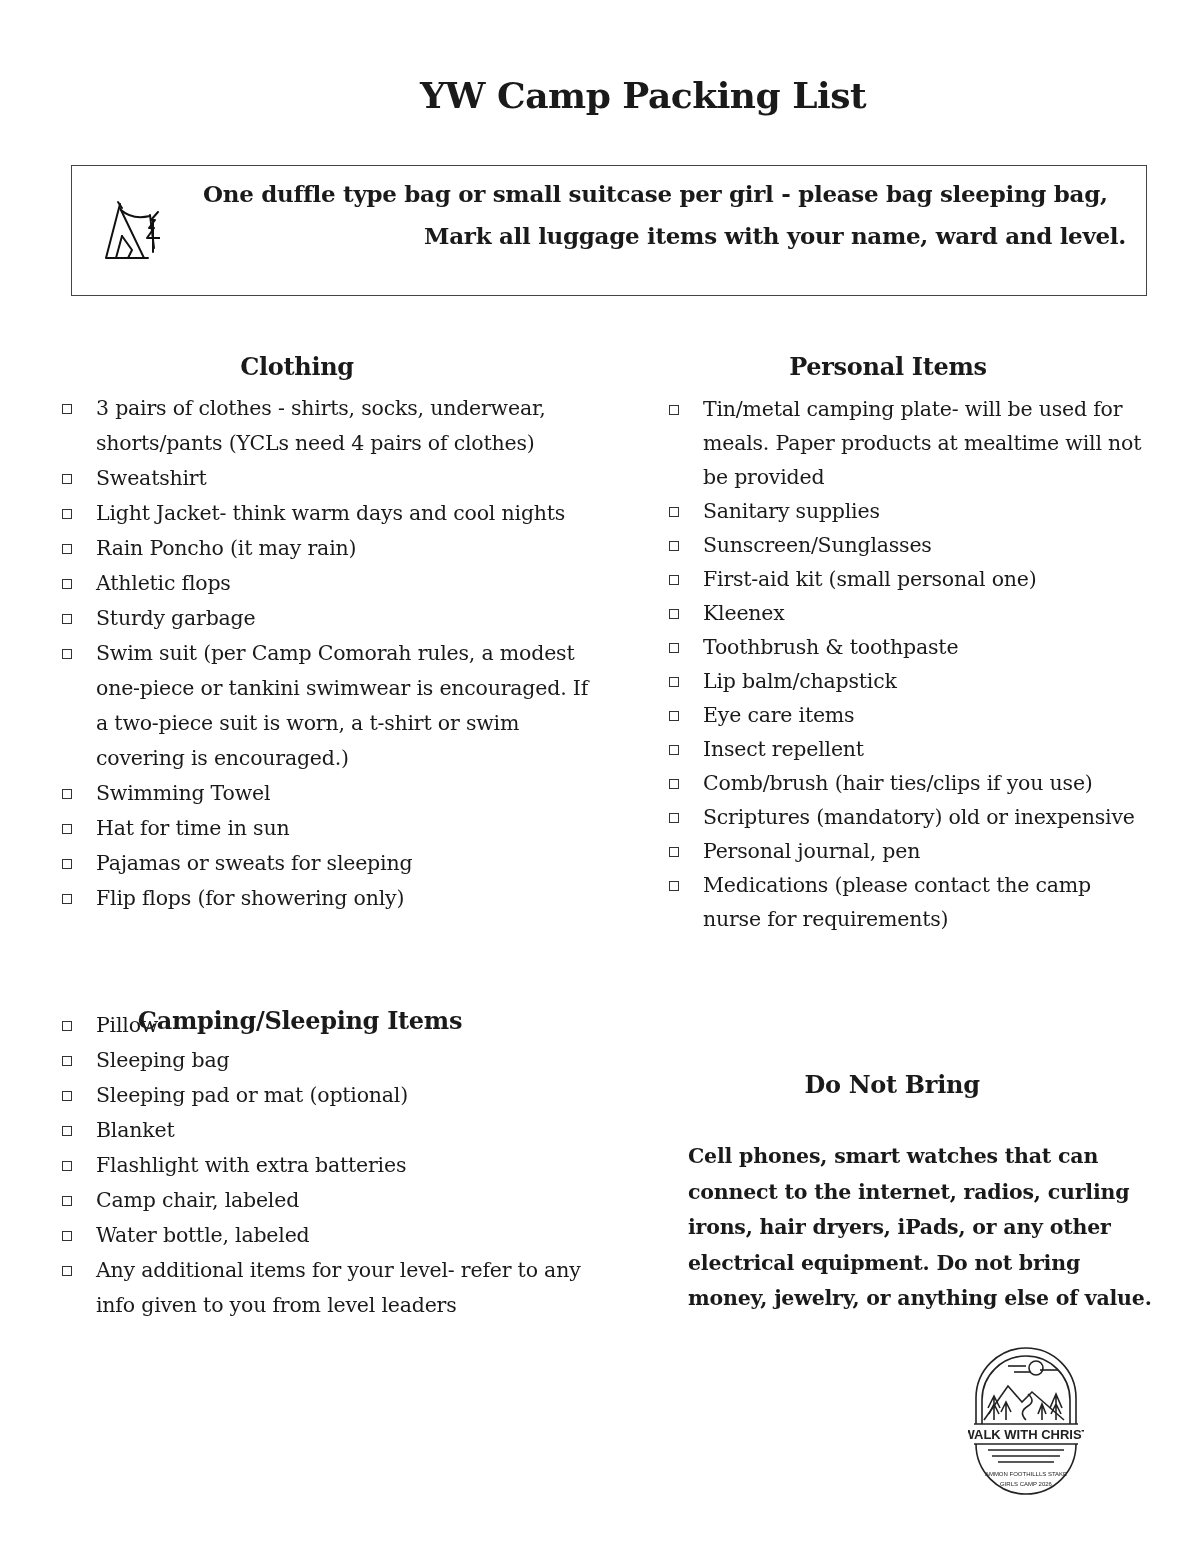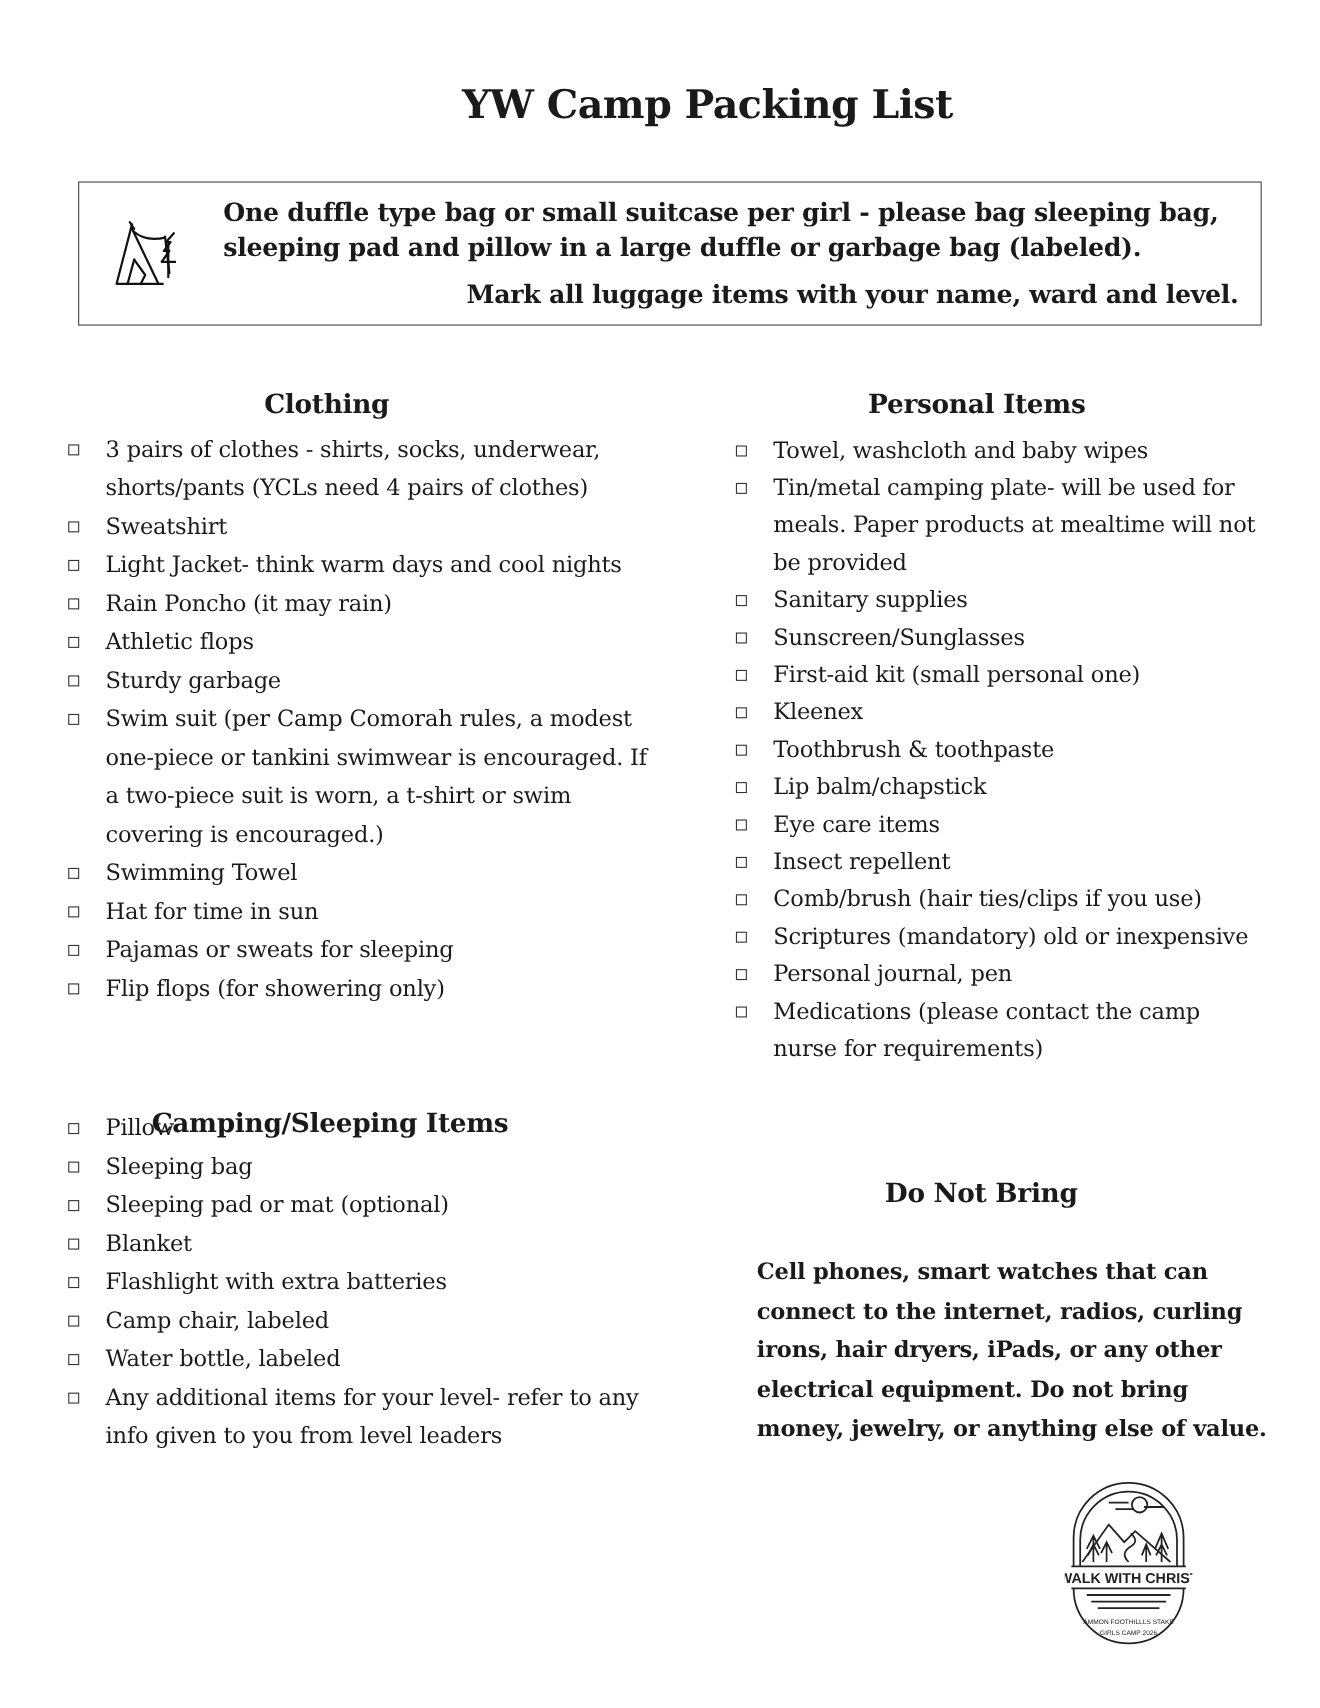--- a/index.html
+++ b/index.html
@@ -36,21 +36,20 @@
     <path d="M17 10 Q28 20 46 16"></path>
     <path d="M16 8 L40 58"></path>
     <path d="M18 36 L12 58"></path>
     <path d="M18 36 L28 50 L24 58"></path>
     <path d="M46 15 L50 48"></path>
     <path d="M58 12 L51 20 L55 20 L49 28 L54 28 L47 38 L62 38" transform="translate(-4,0)"></path>
     <path d="M53 20 L53 52" transform="translate(-4,0)"></path>
   </svg>
   <div class="text">
     <span>One duffle type bag or small suitcase per girl - please bag sleeping bag,</span><br>
-    <span>sleeping pad and pillow in a large duffle or garbage bag (labeled).</span>
     <span class="l3">Mark all luggage items with your name, ward and level.</span>
   </div>
 </div>
 
 <div class="heading" style="left:97px; top:352px; width:400px;">Clothing</div>
 <ul class="list" id="clothing" style="left:59px; top:391px; width:545px;">
     <li><span class="box"></span><span>3 pairs of clothes - shirts, socks, underwear, shorts/pants (YCLs need 4 pairs of clothes)</span></li>
     <li><span class="box"></span><span>Sweatshirt</span></li>
     <li><span class="box"></span><span>Light Jacket- think warm days and cool nights</span></li>
     <li><span class="box"></span><span>Rain Poncho (it may rain)</span></li>
@@ -58,21 +57,20 @@
     <li><span class="box"></span><span>Sturdy garbage</span></li>
     <li><span class="box"></span><span>Swim suit (per Camp Comorah rules, a modest one-piece or tankini swimwear is encouraged. If a two-piece suit is worn, a t-shirt or swim covering is encouraged.)</span></li>
     <li><span class="box"></span><span>Swimming Towel</span></li>
     <li><span class="box"></span><span>Hat for time in sun</span></li>
     <li><span class="box"></span><span>Pajamas or sweats for sleeping</span></li>
     <li><span class="box"></span><span>Flip flops (for showering only)</span></li>
   </ul>
 
 <div class="heading" style="left:688px; top:352px; width:400px;">Personal Items</div>
 <ul class="list" id="personal" style="left:666px; top:392px; width:485px;">
-    <li><span class="box"></span><span>Towel, washcloth and baby wipes</span></li>
     <li><span class="box"></span><span>Tin/metal camping plate- will be used for meals. Paper products at mealtime will not be provided</span></li>
     <li><span class="box"></span><span>Sanitary supplies</span></li>
     <li><span class="box"></span><span>Sunscreen/Sunglasses</span></li>
     <li><span class="box"></span><span>First-aid kit (small personal one)</span></li>
     <li><span class="box"></span><span>Kleenex</span></li>
     <li><span class="box"></span><span>Toothbrush &amp; toothpaste</span></li>
     <li><span class="box"></span><span>Lip balm/chapstick</span></li>
     <li><span class="box"></span><span>Eye care items</span></li>
     <li><span class="box"></span><span>Insect repellent</span></li>
     <li><span class="box"></span><span>Comb/brush (hair ties/clips if you use)</span></li>

